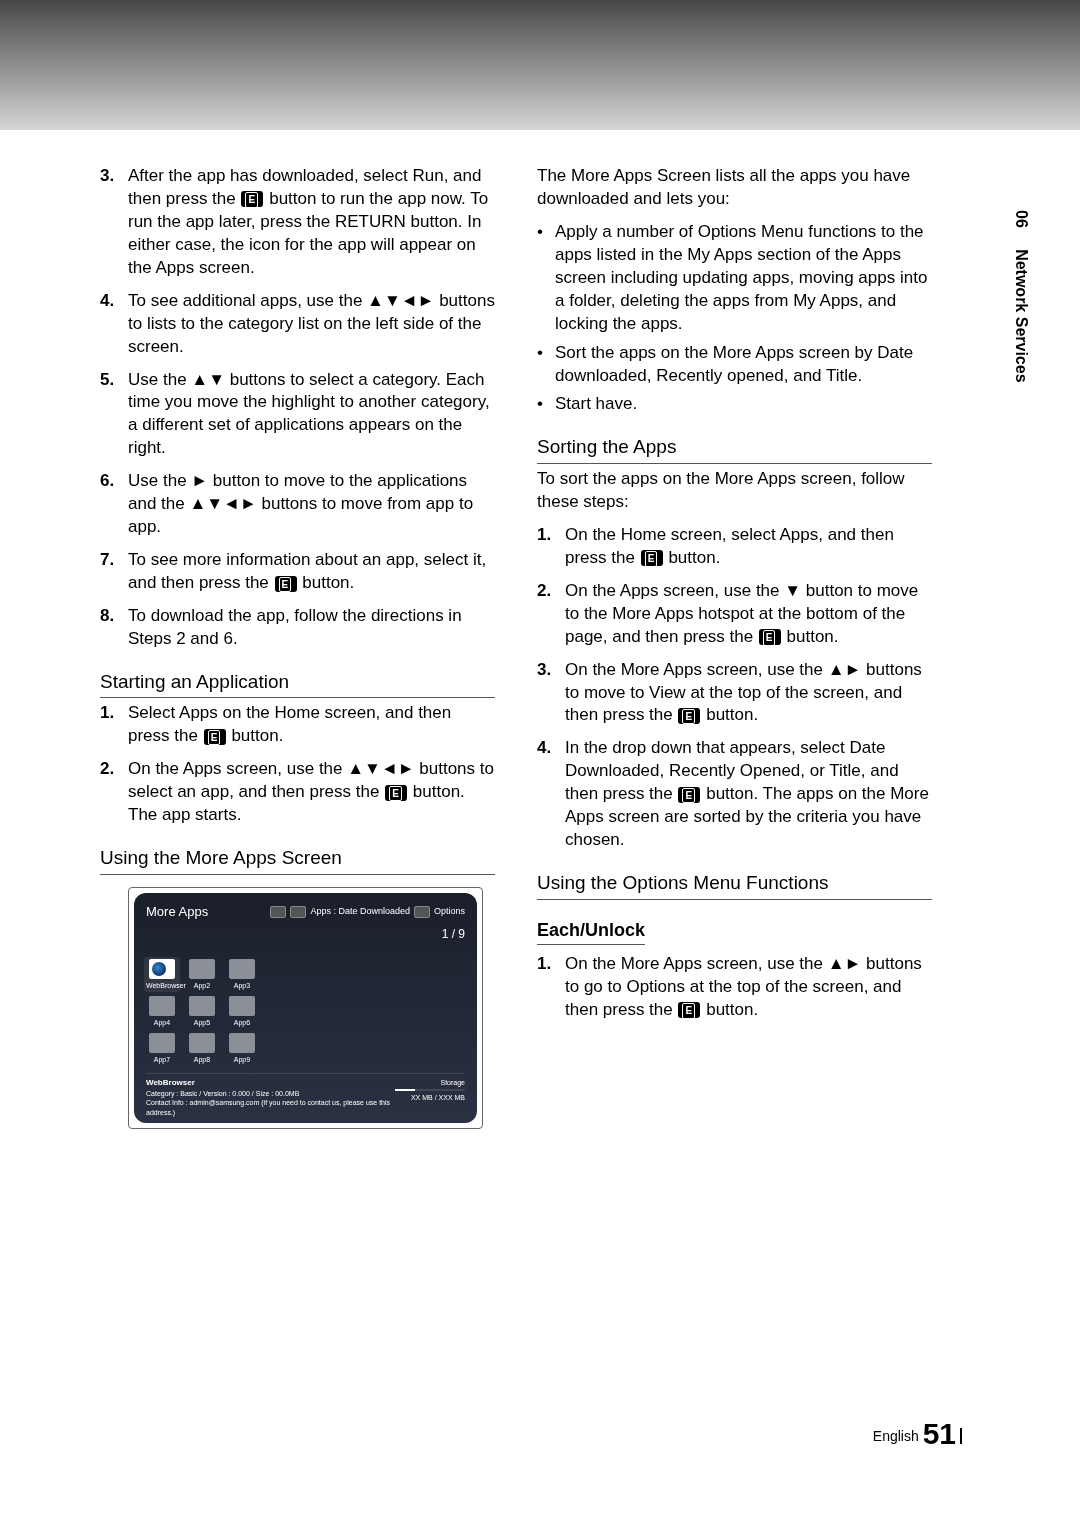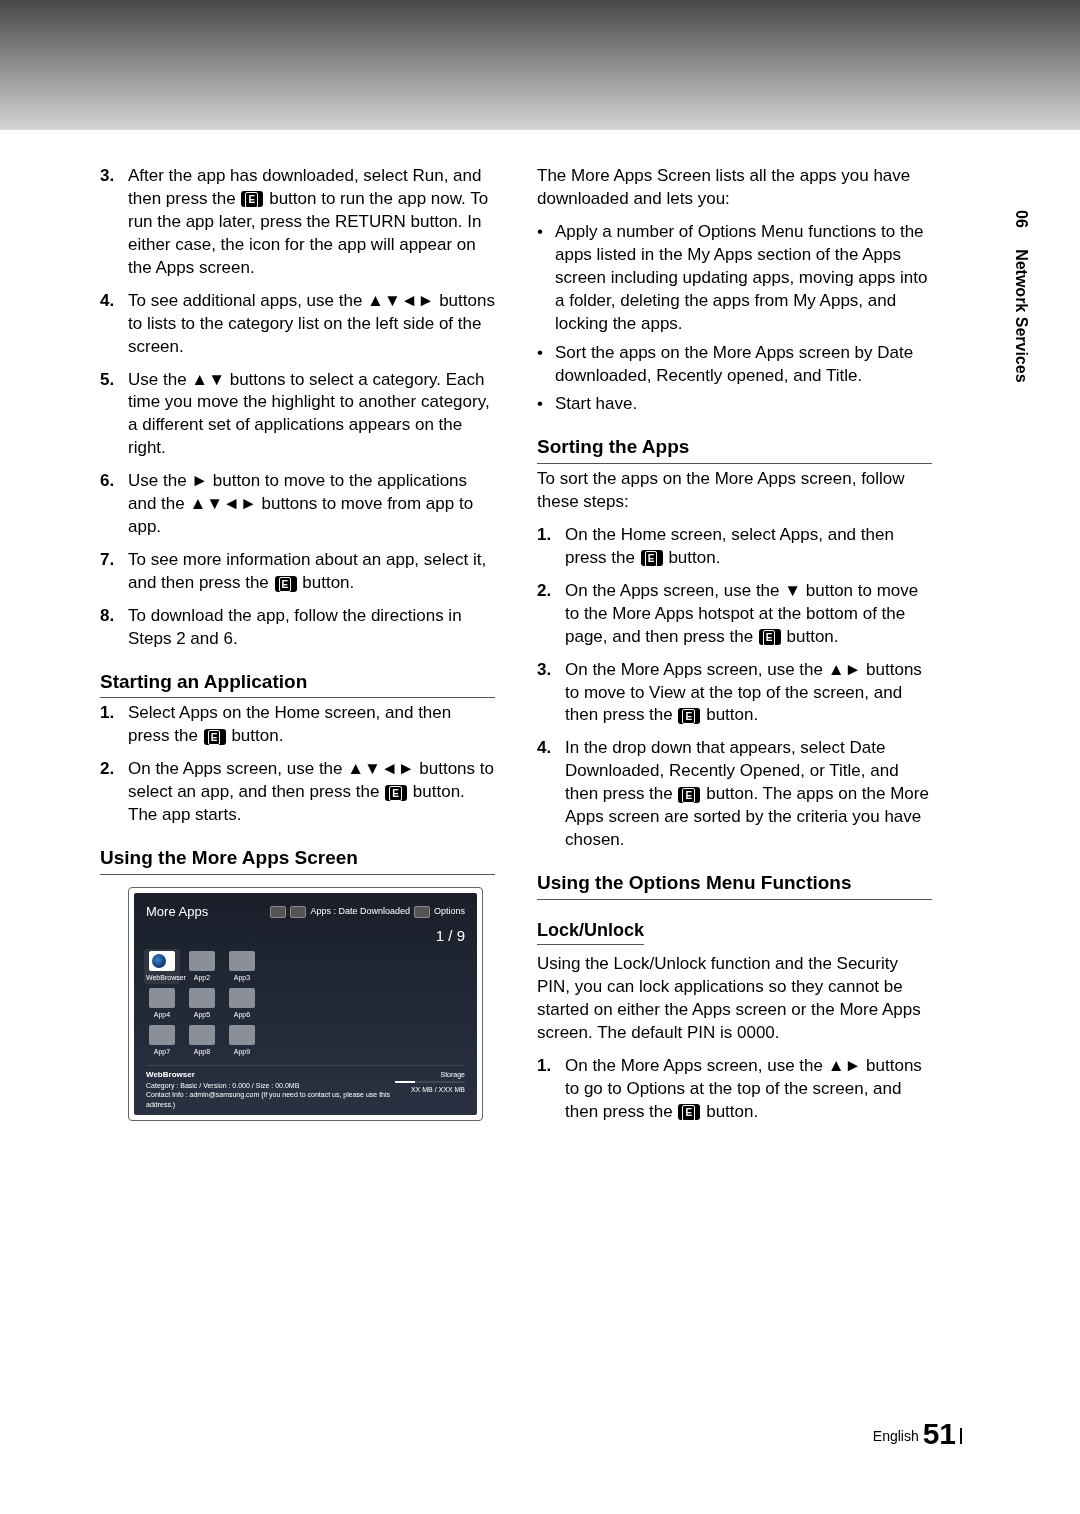--- a/index.html
+++ b/index.html
@@ -40,21 +40,21 @@
   .col { width: 395px; }
   ol.num { list-style: none; padding: 0; margin: 0; }
   ol.num > li { display: flex; margin-bottom: 10px; }
   ol.num > li .n { width: 28px; flex: 0 0 28px; font-weight: bold; }
   ol.num > li .t { flex: 1; }
   ul.bul { list-style: none; padding: 0; margin: 0 0 10px 0; }
   ul.bul > li { display: flex; margin-bottom: 6px; }
   ul.bul > li::before { content: "•"; width: 18px; flex: 0 0 18px; }
   h3.sec {
     font-size: 19px;
-    font-weight: bold;
+    font-weight: normal;
     margin: 18px 0 4px 0;
     border-bottom: 1px solid #555;
     padding-bottom: 3px;
   }
   h4.sub {
     font-size: 18px;
     font-weight: bold;
     margin: 14px 0 8px 0;
     display: inline-block;
     border-bottom: 1px solid #555;
@@ -89,30 +89,30 @@
     background: #fff;
     padding: 5px;
     box-sizing: border-box;
   }
   .ss-inner {
     background: linear-gradient(#1a1f2a, #2a3142);
     color: #fff;
     font-size: 10px;
     padding: 10px 12px 6px 12px;
     position: relative;
-    border-radius: 2px;
+    border-radius: 12px;
   }
   .ss-header { display: flex; justify-content: space-between; align-items: center; margin-bottom: 6px; }
   .ss-title { font-size: 13px; font-weight: normal; }
   .ss-right { font-size: 9px; display: flex; align-items: center; gap: 4px; }
   .ss-key {
     display: inline-block; width: 14px; height: 10px;
     background: #555; border: 1px solid #888; border-radius: 2px;
   }
-  .ss-page { text-align: right; font-size: 15px; margin-bottom: 4px; }
+  .ss-page { text-align: right; font-size: 12px; margin-bottom: 16px; }
   .ss-grid { display: grid; grid-template-columns: repeat(3, 32px); gap: 6px 8px; margin-bottom: 8px; }
   .ss-app { text-align: center; }
   .ss-app .ico {
     width: 26px; height: 20px; background: #8a8f98; margin: 0 auto 2px auto; border-radius: 2px;
   }
   .ss-app .ico.special {
     background: #fff; position: relative;
   }
   .ss-app .ico.special::after {
     content: ""; position: absolute; left: 3px; top: 3px; width: 14px; height: 14px;
@@ -287,22 +287,21 @@
             <span class="n">3.</span>
             <span class="t">On the More Apps screen, use the ▲► buttons to move to <b>View</b> at the top of the screen, and then press the <span class="enter-icon"></span> button.</span>
           </li>
           <li>
             <span class="n">4.</span>
             <span class="t">In the drop down that appears, select <b>Date Downloaded</b>, <b>Recently Opened</b>, or <b>Title</b>, and then press the <span class="enter-icon"></span> button. The apps on the More Apps screen are sorted by the criteria you have chosen.</span>
           </li>
         </ol>
 
       <h3 class="sec">Using the Options Menu Functions</h3>
-      <h4 class="sub">Lock/Unlock</h4>
-      <div class="intro">Using the Lock/Unlock function and the Security PIN, you can lock applications so they cannot be started on either the Apps screen or the More Apps screen. The default PIN is 0000.</div>
+      <h4 class="sub">Each/Unlock</h4>
       <ol class="num" id="lockList">
           <li>
             <span class="n">1.</span>
             <span class="t">On the More Apps screen, use the ▲► buttons to go to <b>Options</b> at the top of the screen, and then press the <span class="enter-icon"></span> button.</span>
           </li>
         </ol>
     </div>
   </div>
 
   <div class="footer">

